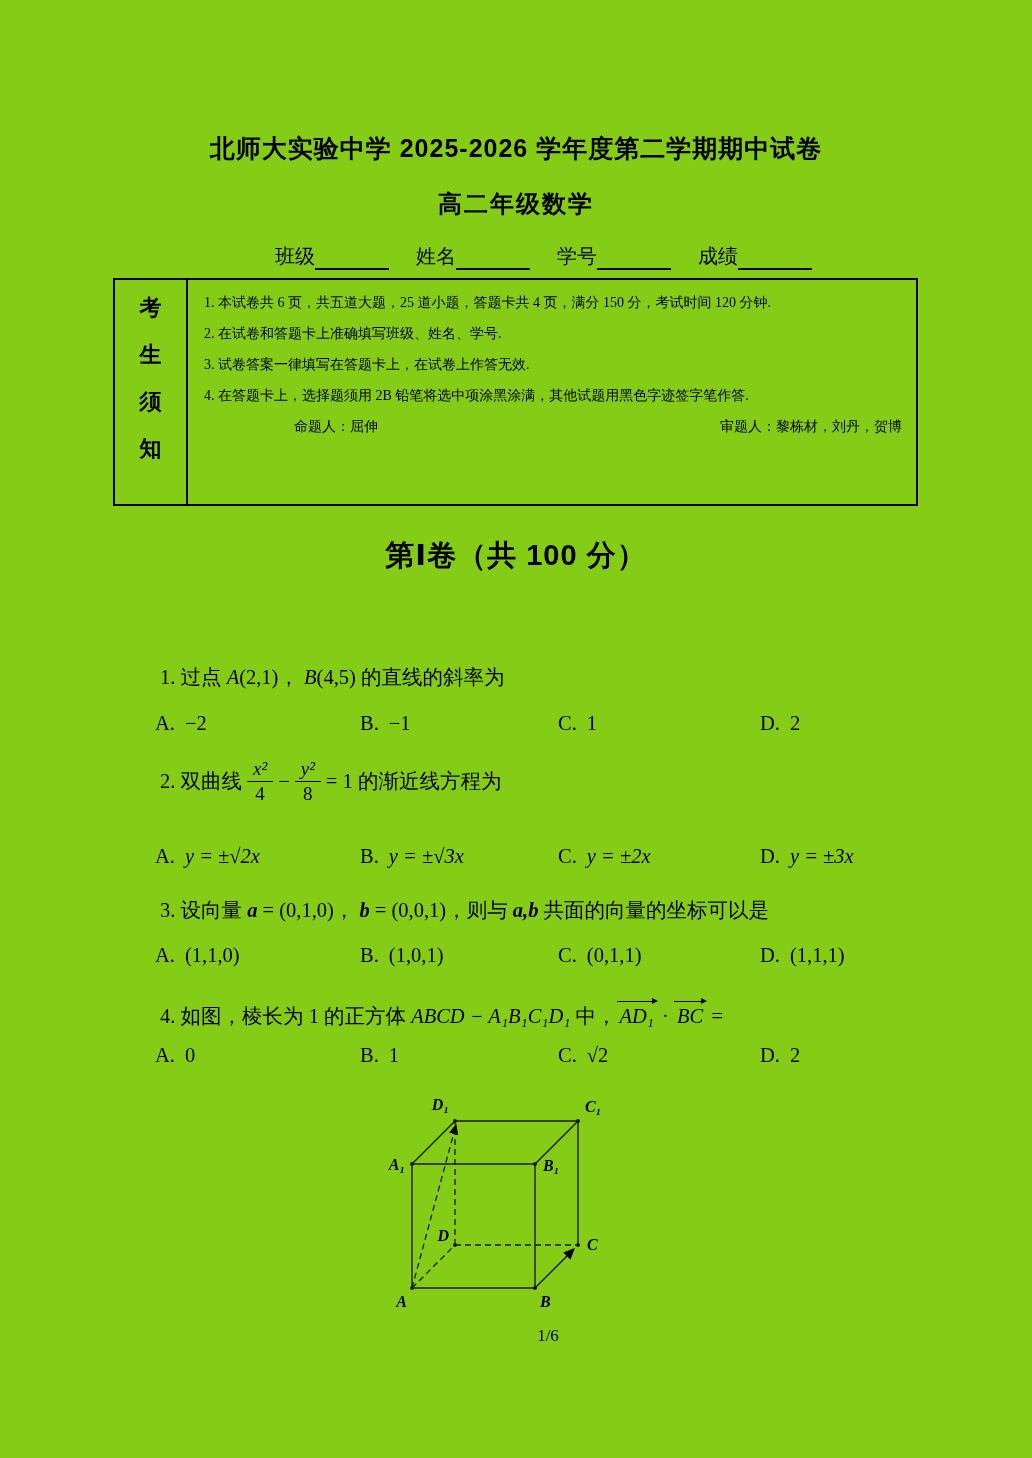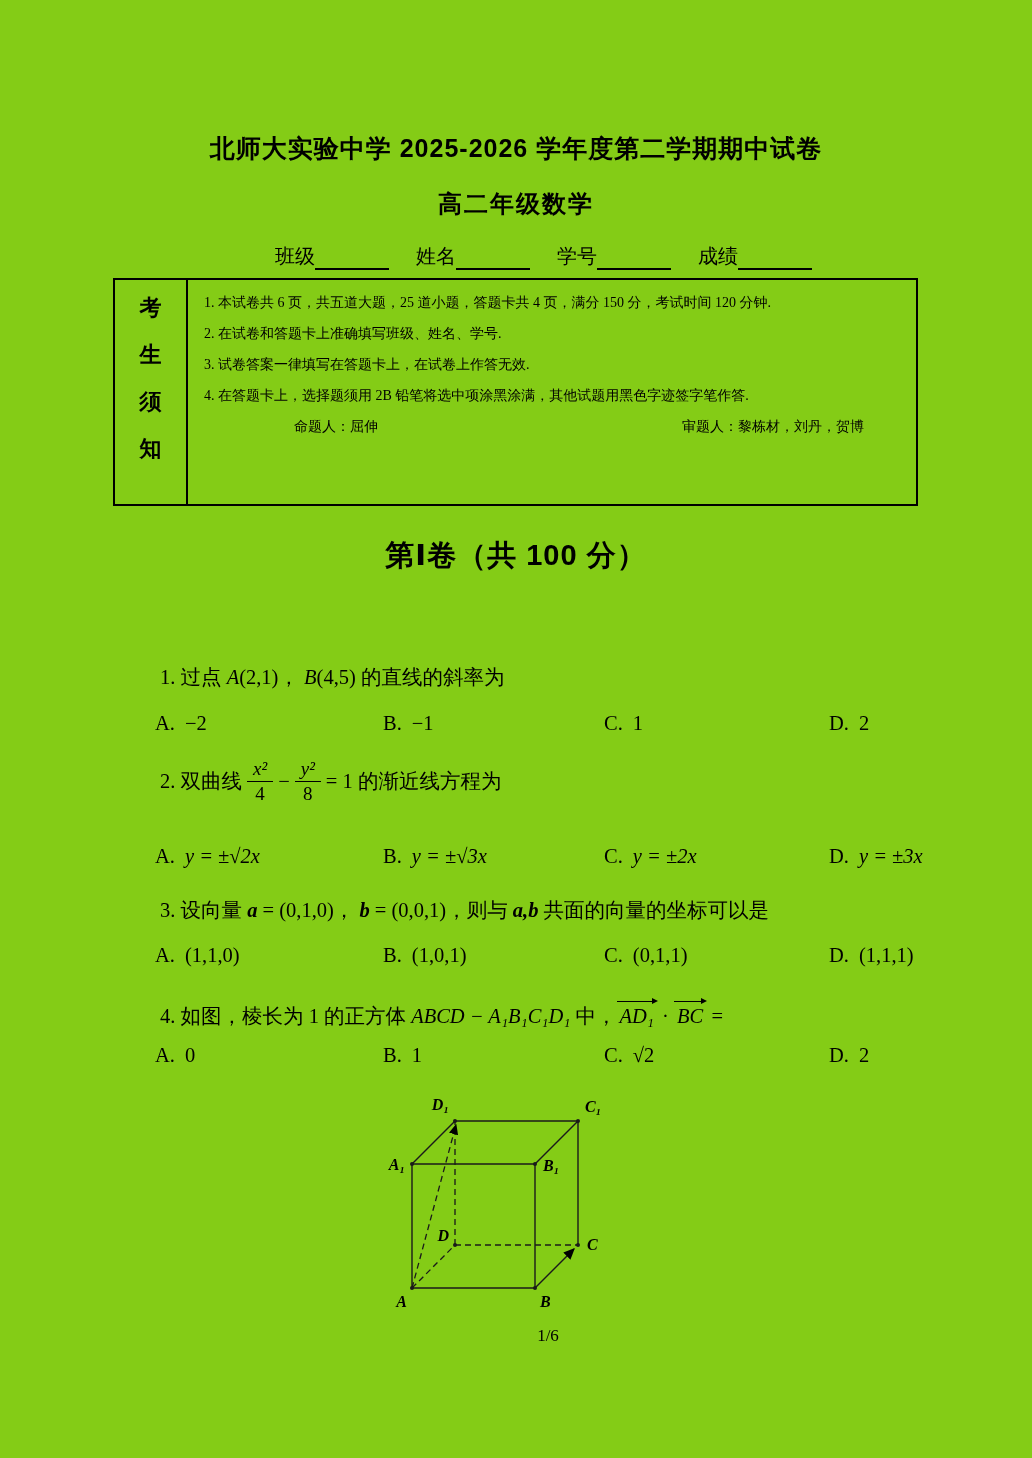--- a/index.html
+++ b/index.html
@@ -27,31 +27,31 @@
   }
   .notice-side {
     width: 73px; border-right: 2px solid #000;
     display: flex; flex-direction: column; align-items: center; justify-content: center;
     gap: 17px; font-size: 22px; font-weight: 700; padding-bottom: 28px;
   }
   .notice-main { flex: 1; padding: 7px 14px 4px 16px; font-size: 14px; line-height: 31px; }
   .notice-main p { margin: 0; }
   .notice-footer { display: flex; margin-top: 0; }
   .notice-proposer { margin-left: 90px; font-family: Liberation Serif, serif; }
-  .notice-reviewer { margin-left: auto; margin-right: 38px; }
+  .notice-reviewer { margin-left: auto; }
 
   .section-title { position: absolute; top: 536px; left: 0; width: 100%; font-size: 29px; letter-spacing: 1px; }
   .part-title { position: absolute; top: 611px; left: 113px; font-size: 21.5px; }
 
   .stem { position: absolute; left: 113px; font-size: 20.5px; white-space: nowrap; margin-left: 47px; }
   .math { font-style: italic; }
   .math-bold { font-style: italic; font-weight: 700; }
 
   .options { position: absolute; left: 155px; width: 790px; display: grid;
-             grid-template-columns: 205px 198px 202px 1fr; font-size: 20.5px; gap: 23px; }
+             grid-template-columns: 205px 198px 202px 1fr; font-size: 20.5px; }
   .opt { white-space: nowrap; }
   .opt .opt-label { margin-right: 10px; }
 
   
   .q2-stem { display: flex; align-items: center; }
   .frac { display: inline-flex; flex-direction: column; align-items: center;
           margin: 0 5px; font-size: 19px; line-height: 1.15; }
   .frac .num { padding: 0 6px 1px 6px; border-bottom: 1.6px solid #000; }
   .frac .den { padding-top: 1px; }
 

